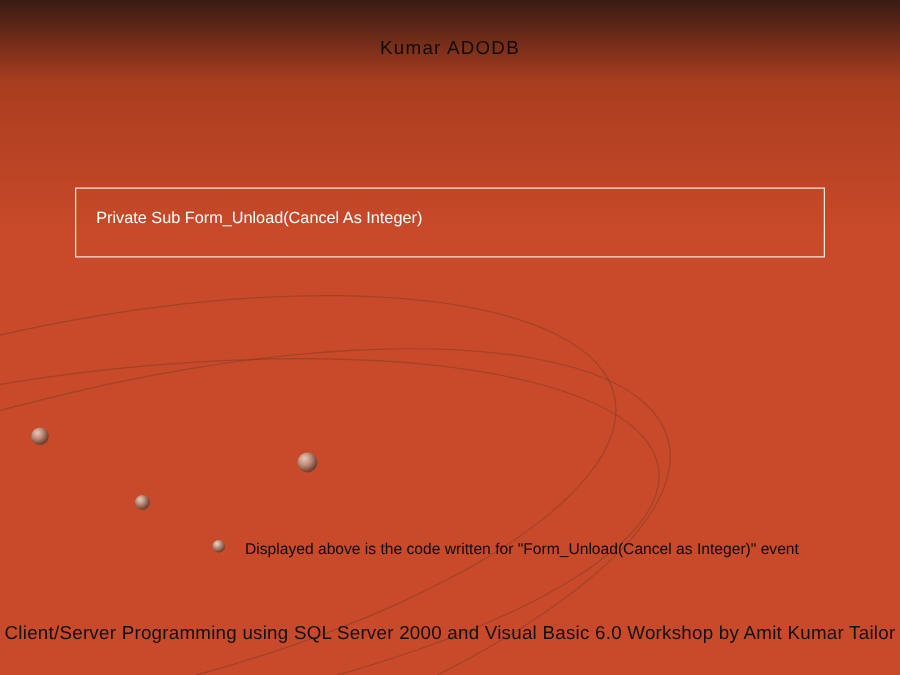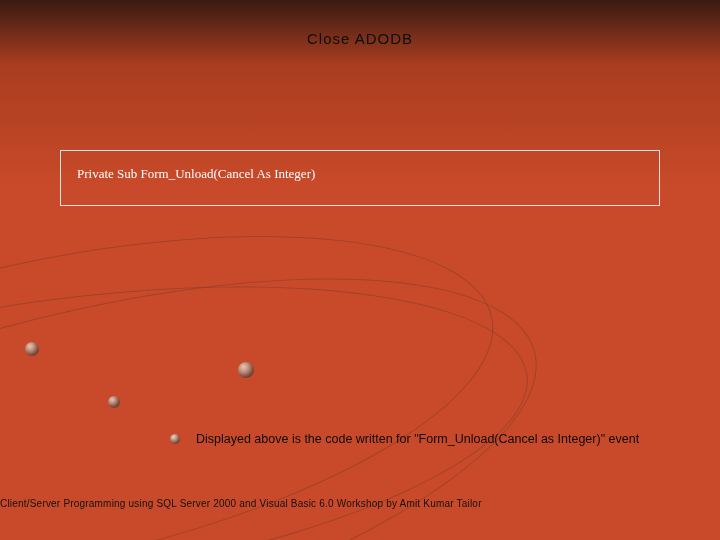--- a/index.html
+++ b/index.html
@@ -55,65 +55,66 @@
     right: 60px;
     top: 150px;
     border: 1px solid rgba(255,255,255,0.85);
     padding: 14px 16px 22px 16px;
     background: transparent;
   }
   .code-box .line {
     color: #ffffff;
     font-size: 13px;
     line-height: 1.35;
-    font-family: Liberation Serif, serif;
+    font-family: Liberation Sans, sans-serif;
     white-space: pre;
   }
 
   .bullet-row {
     position: absolute;
     left: 170px;
     top: 432px;
     display: flex;
-    align-items: center;
+    align-items: flex-start;
     gap: 16px;
   }
   .bullet-icon {
     width: 10px; height: 10px;
     border-radius: 50%;
     background: radial-gradient(circle at 35% 30%, #f0d6c8, #6e3a26 75%);
     flex: 0 0 auto;
   }
   .bullet-text {
     color: #0d0b0b;
     font-size: 12.5px;
   }
 
   .footer {
     position: absolute;
     left: 0; right: 0;
     top: 498px;
+    text-align: center;
     color: #111;
-    font-size: 10px;
+    font-size: 15px;
     letter-spacing: 0.2px;
   }
 </style>
 </head>
 <body>
 
 <div class="slide">
 
   <div class="orbit a"></div>
   <div class="orbit b"></div>
   <div class="orbit c"></div>
   <div class="node n1"></div>
   <div class="node n2"></div>
   <div class="node n3"></div>
 
-  <div class="title">Close ADODB</div>
+  <div class="title">Kumar ADODB</div>
 
   <div class="code-box">
     <div class="line">Private Sub Form_Unload(Cancel As Integer)</div>
   </div>
 
   <div class="bullet-row">
     <span class="bullet-icon"></span>
     <span class="bullet-text">Displayed above is the code written for "Form_Unload(Cancel as Integer)" event</span>
   </div>
 

